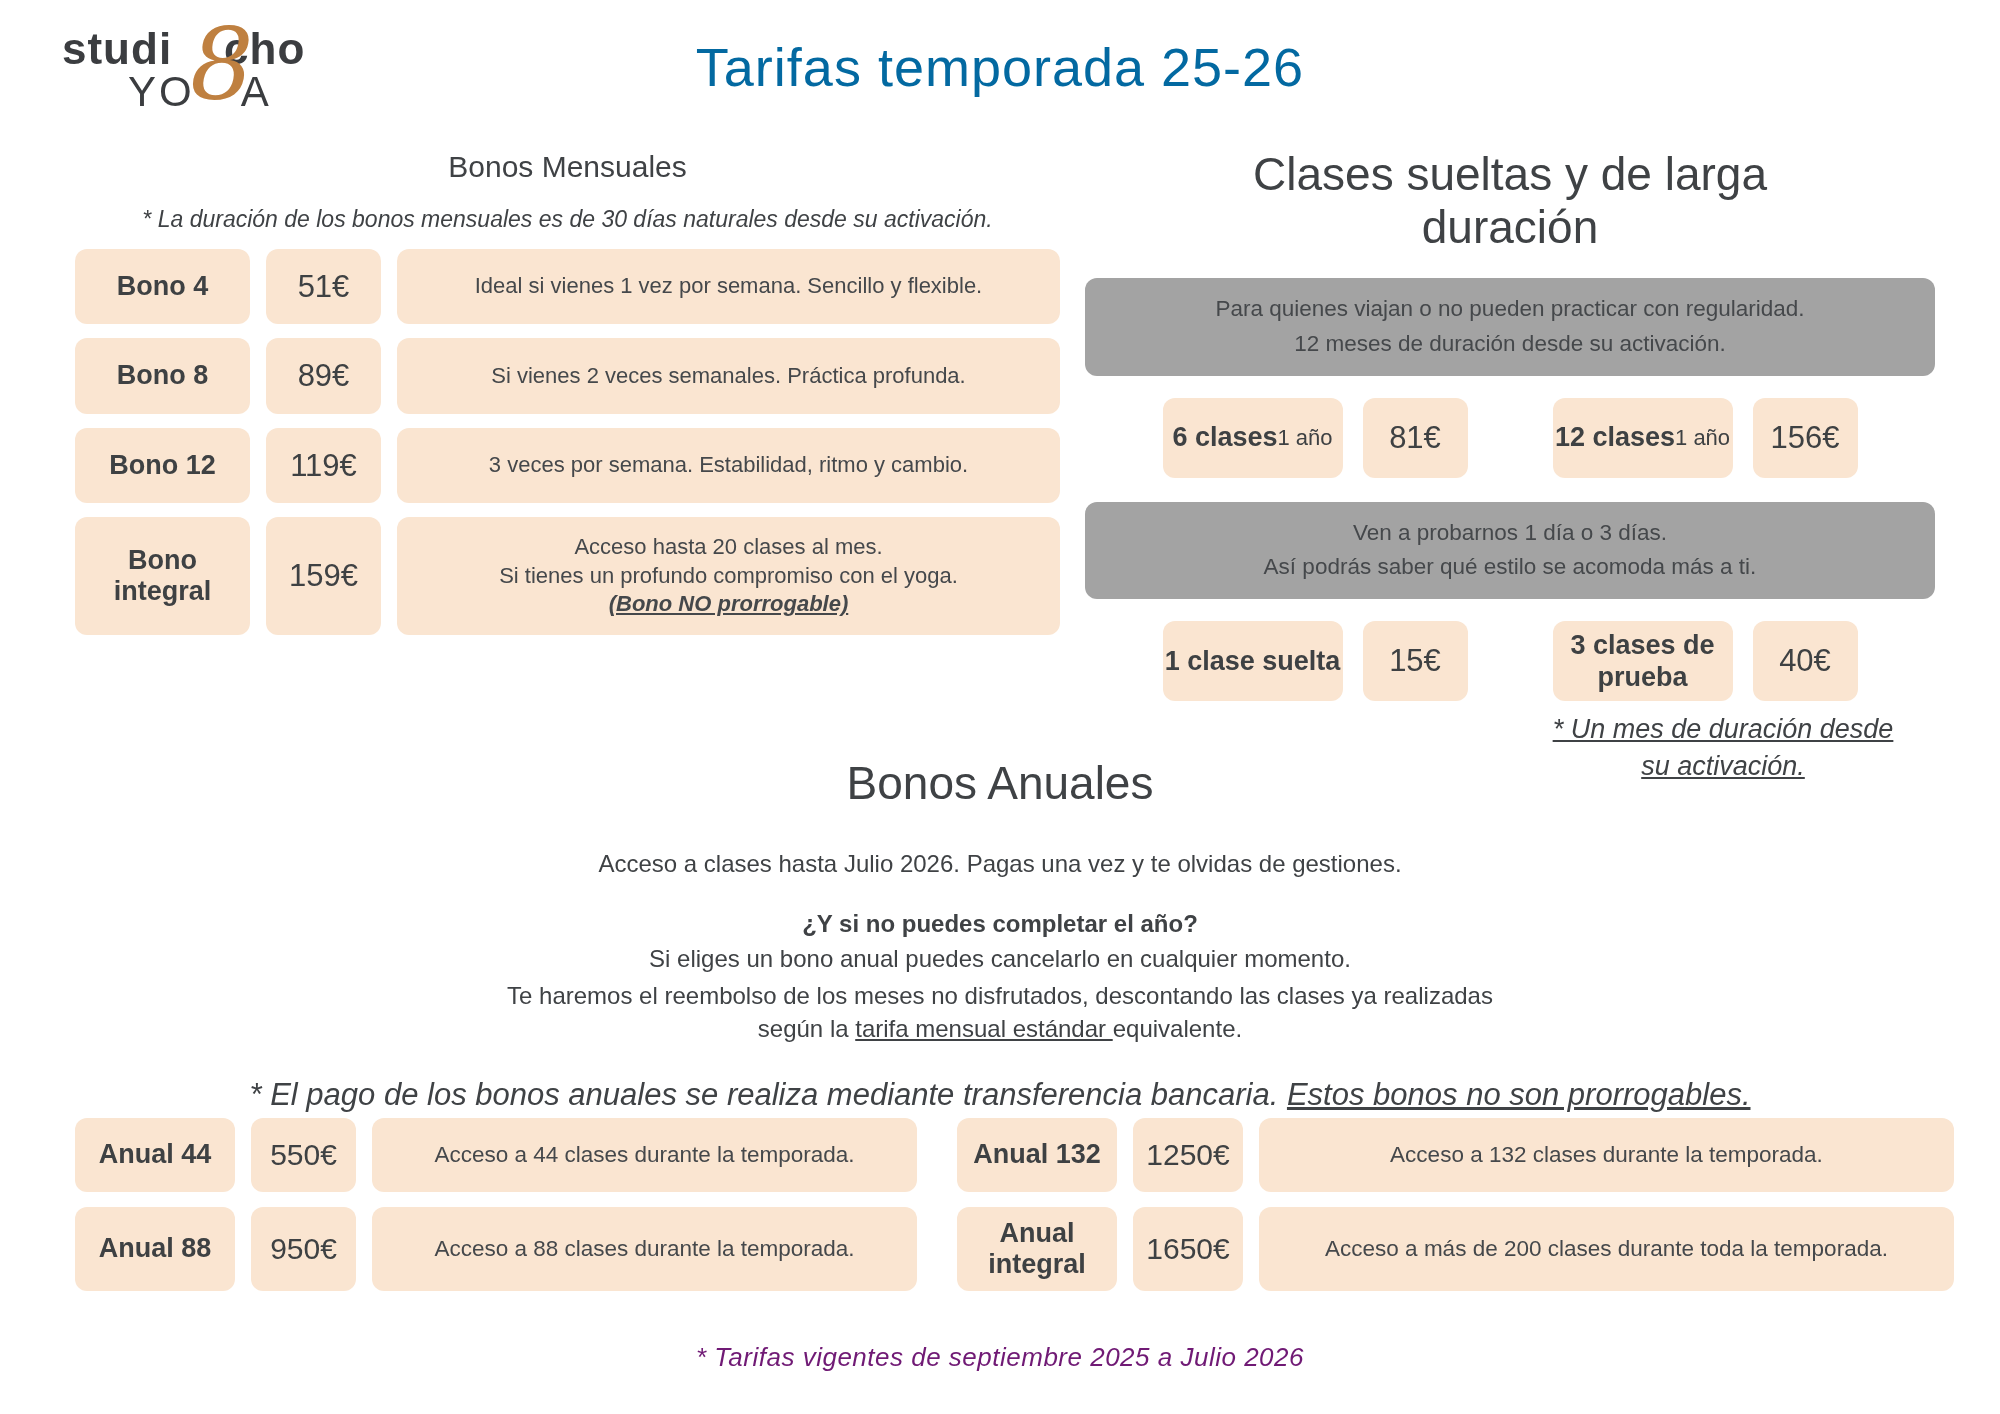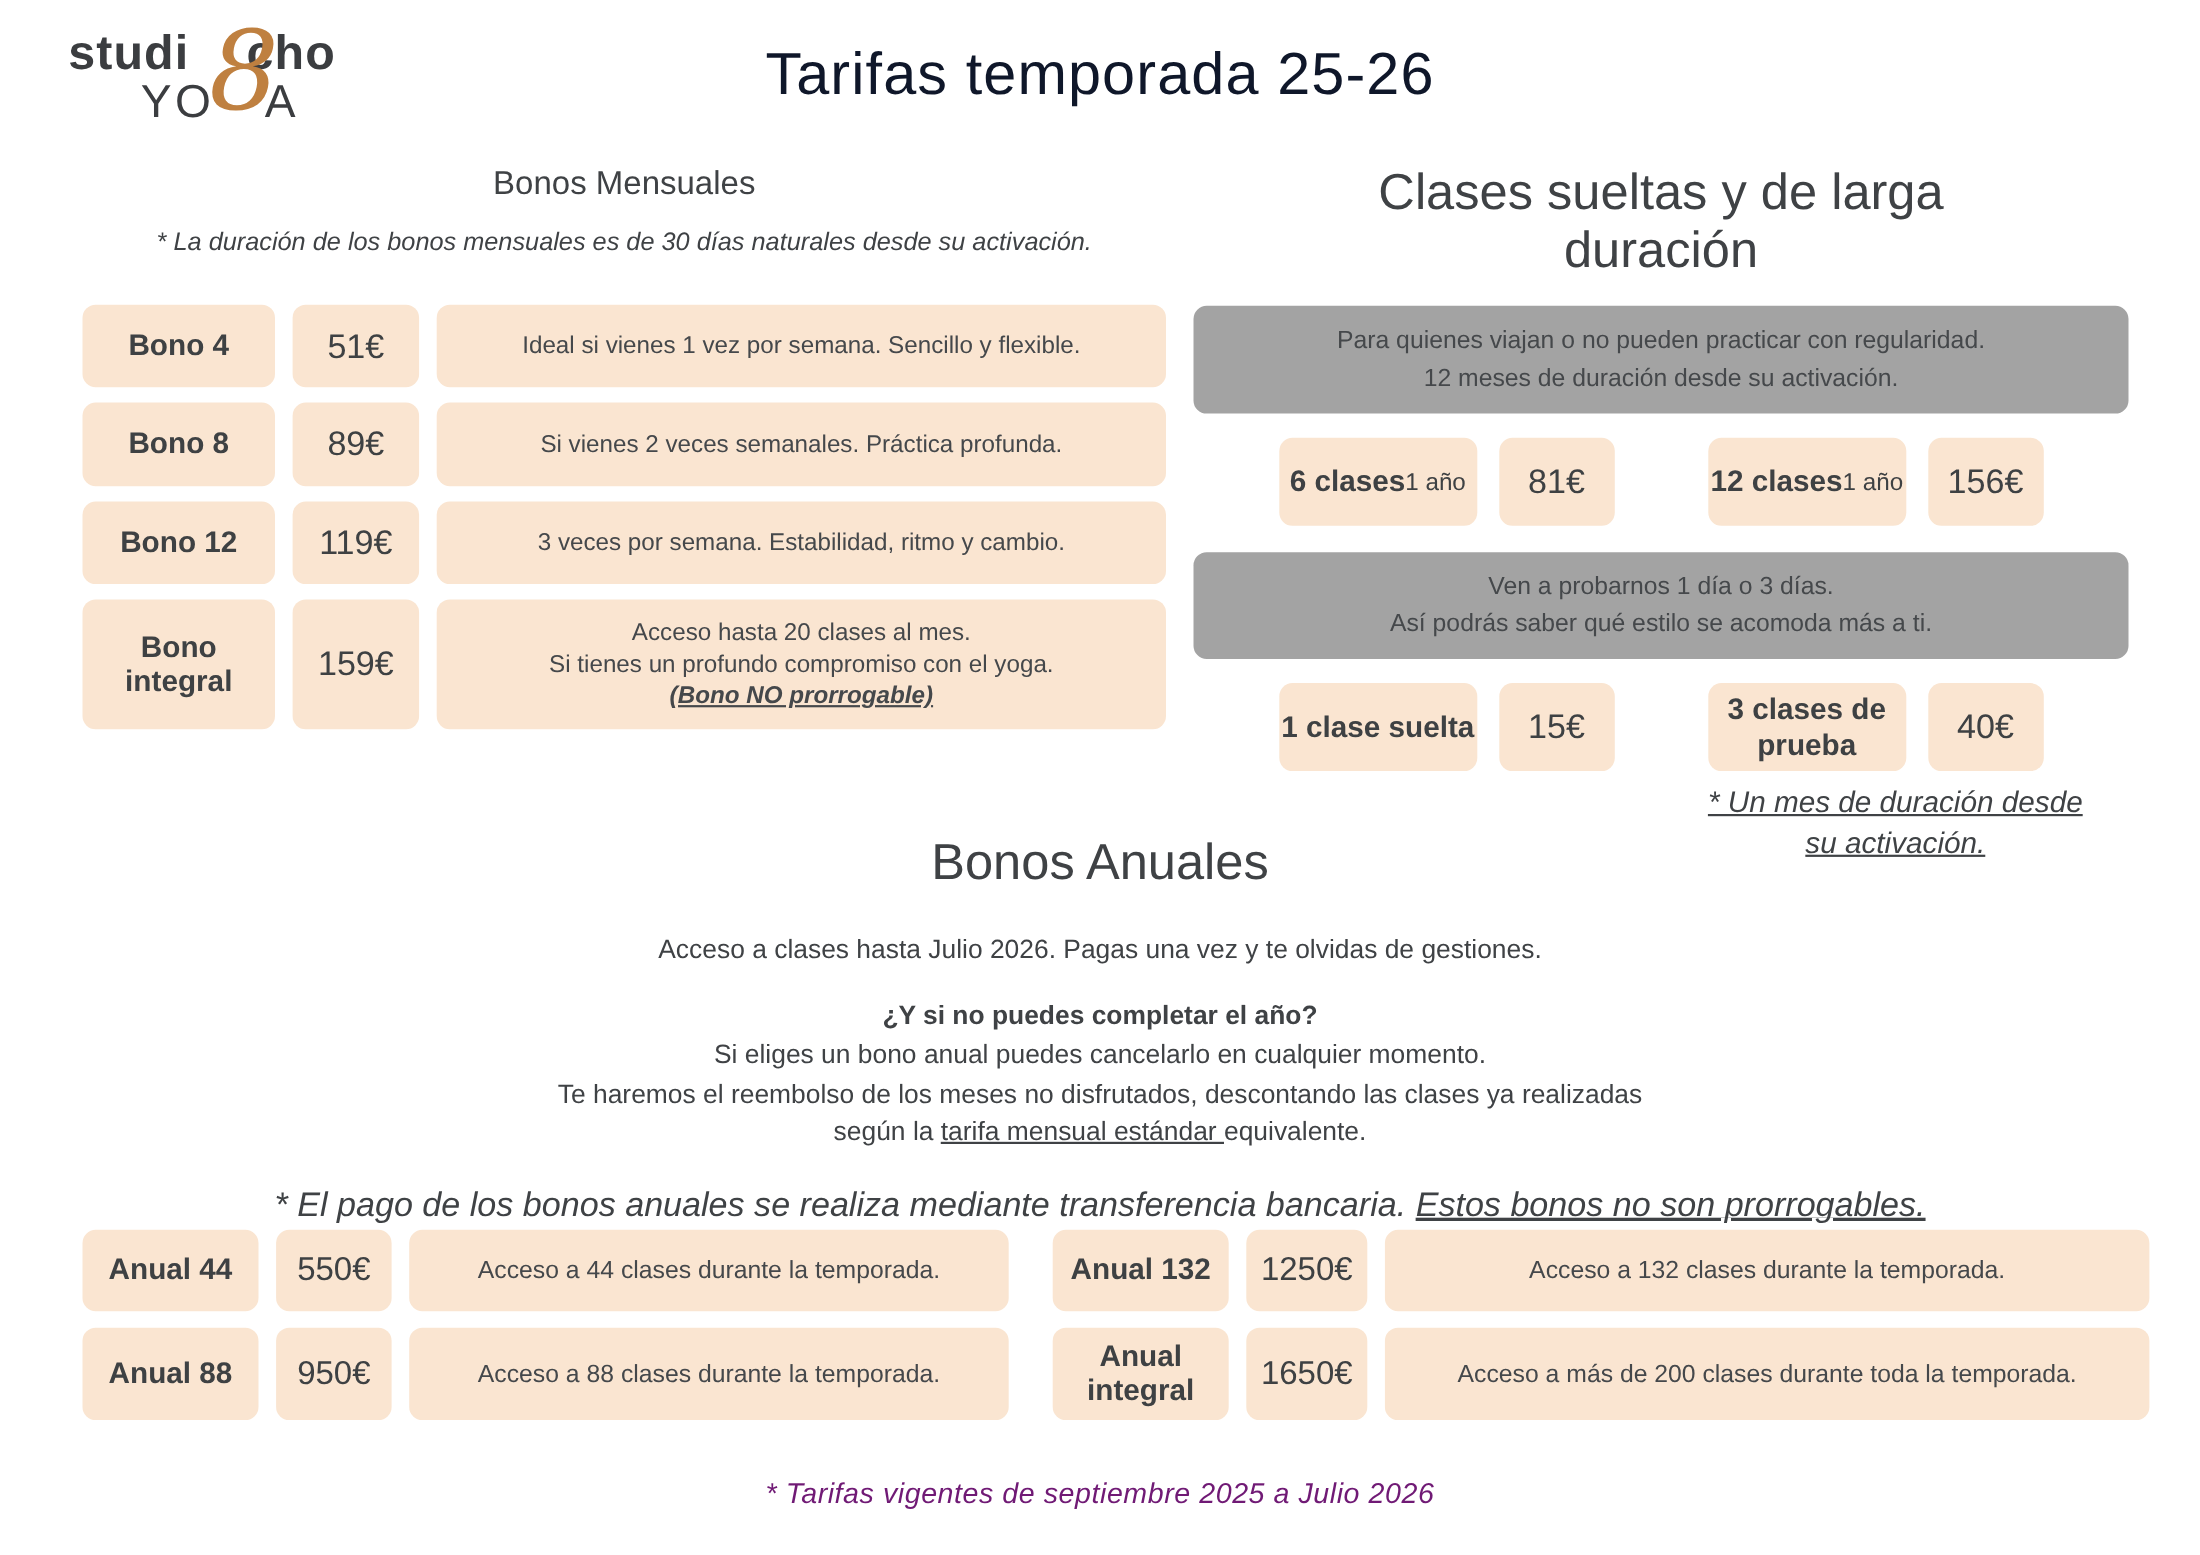--- a/index.html
+++ b/index.html
@@ -11,35 +11,35 @@
   .logo { position:absolute; left:62px; top:24px; width:300px; height:115px; color:#3b3d40; }
   .logo-l1 { display:flex; font-size:44px; font-weight:600; letter-spacing:1px; }
   .l1-gap { width:52px; }
   .logo-l2 { display:flex; font-size:42px; font-weight:500; letter-spacing:3px; margin-left:66px; margin-top:-6px; }
   .l2-gap { width:46px; }
   .logo-eight { position:absolute; left:128px; top:-14px; font-family:"DejaVu Serif", serif;
                 font-style:italic; font-size:100px; line-height:1.1; color:#bf8040; }
 
   
   .main-title { position:absolute; left:0; top:36px; width:100%; text-align:center;
-                font-size:54px; font-weight:500; letter-spacing:1px; color:#0f172a; }
+                font-size:54px; font-weight:500; letter-spacing:1px; color:#0369a1; }
 
   
   .cell { background:#fae5d1; border-radius:12px; display:flex; align-items:center;
           justify-content:center; text-align:center; }
   .cell.label { font-weight:bold; font-size:27px; line-height:1.15; padding:6px 10px; }
   .cell.price { font-size:31px; font-weight:400; }
   .cell.desc  { font-size:22px; line-height:1.3; padding:8px 24px; color:#45484b; }
   .u { text-decoration:underline; }
 
   
   .monthly { position:absolute; left:75px; top:150px; width:985px; }
   .monthly h2 { font-size:30px; font-weight:500; text-align:center; color:#3f4245; }
   .monthly .note { margin-top:22px; font-size:23px; font-style:italic; text-align:center; color:#3f4245; }
-  .m-grid { margin-top:44px; display:grid; grid-template-columns:175px 115px 1fr;
+  .m-grid { margin-top:16px; display:grid; grid-template-columns:175px 115px 1fr;
             grid-template-rows:75px 76px 75px 118px; gap:14px 16px; }
   .integral-desc { display:flex; flex-direction:column; justify-content:center; }
   .integral-desc .no-prorrogable { font-weight:bold; font-style:italic; text-decoration:underline; }
 
   
   .singles { position:absolute; left:1085px; top:148px; width:850px; }
   .singles h2 { font-size:46px; font-weight:500; line-height:1.15; text-align:center; color:#3f4245; }
   .info-box { margin-top:24px; background:#a3a3a3; border-radius:12px; padding:14px 12px;
               font-size:22.5px; line-height:1.55; text-align:center; color:#45484b; }
   .pair-row { display:flex; justify-content:center; gap:85px; margin-top:22px; }

